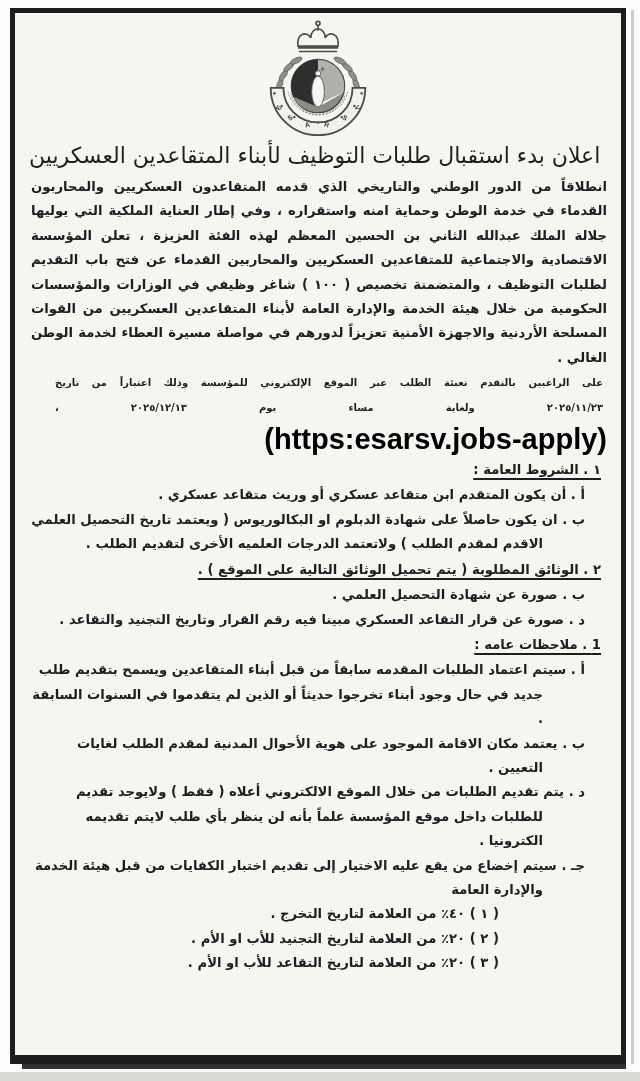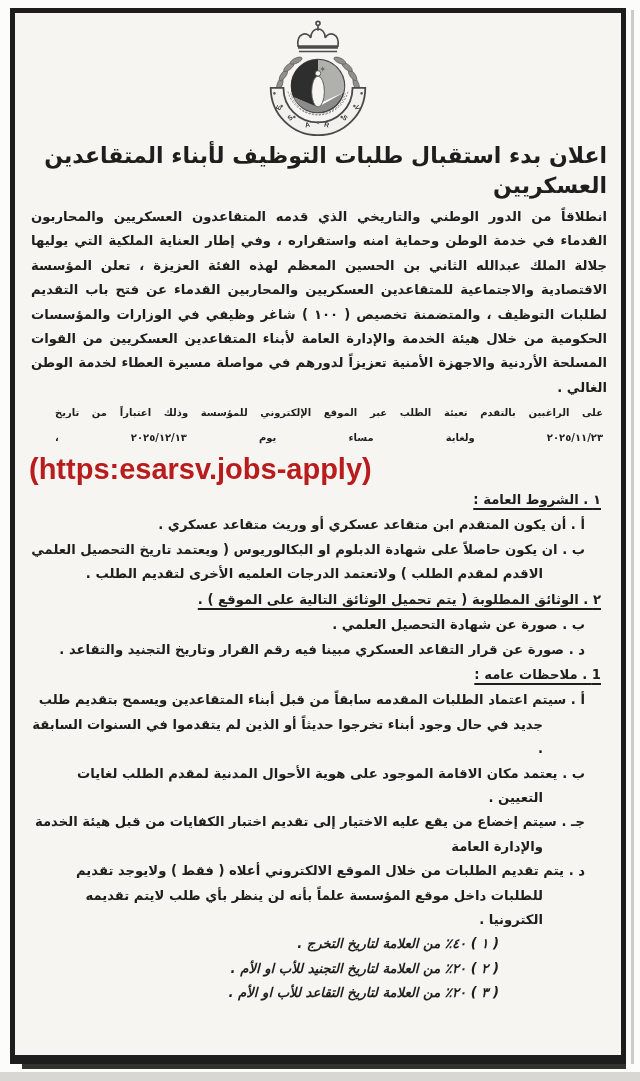--- a/index.html
+++ b/index.html
@@ -21,55 +21,55 @@
     overflow:hidden;
   }
   .bottom-shadow{position:absolute;left:22px;top:1064px;width:604px;height:5px;background:#323232;}
   .scan-strip{position:absolute;left:0;top:1072px;width:640px;height:9px;background:#d8d7d3;}
   .right-shadow{position:absolute;right:6px;top:10px;width:3px;height:1054px;background:#9a9a96;opacity:.5;}
 
   .logo-wrap{text-align:center;margin:0 auto;height:122px;}
   .logo-wrap svg{display:inline-block;}
 
   .doc-title{
-    text-align:right;
-    font-size:22px;line-height:30px;font-weight:bold;
+    text-align:left;
+    font-size:22px;line-height:30px;font-weight:normal;
     letter-spacing:-0.3px;
     margin:2px 0 4px 0;
   }
   .intro{
     font-size:13.2px;font-weight:bold;line-height:24.4px;
     text-align:justify;
     margin:2px 0 0 2px;
   }
   .notice{
     font-size:10px;font-weight:bold;line-height:24.4px;
     text-align:justify;text-align-last:justify;
     word-spacing:7px;
     padding:0 4px 0 26px;
     margin:1px 0 0 0;
   }
   .website{
-    direction:ltr;text-align:left;
+    direction:ltr;text-align:right;
     font-family:"Liberation Sans","DejaVu Sans",sans-serif;
     font-size:29px;font-weight:bold;letter-spacing:0px;
-    color:#b91c1c;
+    color:#000000;
     margin:3px 0 2px 0;
   }
   .sections{font-size:13.2px;font-weight:bold;line-height:24.4px;}
   .sec-heading{
     padding-right:6px;
     text-decoration:underline;
     text-underline-offset:4px;
     text-decoration-thickness:1.5px;
     margin:1px 0 1px 0;
   }
   .item{text-align:right;margin:0;}
   .item.lvl1{padding-right:64px;text-indent:-42px;}
-  .item.lvl2{padding-right:108px;font-style:italic;}
+  .item.lvl2{padding-right:108px;}
   .item.underlined{
     text-decoration:underline;text-underline-offset:4px;text-decoration-thickness:1.5px;
     padding-right:22px;text-indent:0;
   }
 </style>
 </head>
 <body>
 
 <div class="sheet">
 
@@ -142,22 +142,22 @@
   <div class="sections" id="sections">
       <div class="sec-heading">١ . الشروط العامة :</div>
       <div class="item lvl1">أ . أن يكون المتقدم ابن متقاعد عسكري أو وريث متقاعد عسكري .</div>
       <div class="item lvl1">ب . ان يكون حاصلاً على شهادة الدبلوم او البكالوريوس ( ويعتمد تاريخ التحصيل العلمي الاقدم لمقدم الطلب ) ولاتعتمد الدرجات العلميه الأخرى لتقديم الطلب .</div>
       <div class="sec-heading">٢ . الوثائق المطلوبة ( يتم تحميل الوثائق التالية على الموقع ) .</div>
       <div class="item lvl1">ب . صورة عن شهادة التحصيل العلمي .</div>
       <div class="item lvl1">د . صورة عن قرار التقاعد العسكري مبينا فيه رقم القرار وتاريخ التجنيد والتقاعد .</div>
       <div class="sec-heading">1 . ملاحظات عامه :</div>
       <div class="item lvl1">أ . سيتم اعتماد الطلبات المقدمه سابقاً من قبل أبناء المتقاعدين ويسمح بتقديم طلب جديد في حال وجود أبناء تخرجوا حديثاً أو الذين لم يتقدموا في السنوات السابقة .</div>
       <div class="item lvl1">ب . يعتمد مكان الاقامة الموجود على هوية الأحوال المدنية لمقدم الطلب لغايات التعيين .</div>
+      <div class="item lvl1">د . يتم تقديم الطلبات من خلال الموقع الالكتروني أعلاه ( فقط ) ولايوجد تقديم للطلبات داخل موقع المؤسسة علماً بأنه لن ينظر بأي طلب لايتم تقديمه الكترونيا .</div>
       <div class="item lvl1">جـ . سيتم إخضاع من يقع عليه الاختيار إلى تقديم اختبار الكفايات من قبل هيئة الخدمة والإدارة العامة</div>
-      <div class="item lvl1">د . يتم تقديم الطلبات من خلال الموقع الالكتروني أعلاه ( فقط ) ولايوجد تقديم للطلبات داخل موقع المؤسسة علماً بأنه لن ينظر بأي طلب لايتم تقديمه الكترونيا .</div>
       <div class="item lvl2">( ١ ) ٤٠٪ من العلامة لتاريخ التخرج .</div>
       <div class="item lvl2">( ٢ ) ٢٠٪ من العلامة لتاريخ التجنيد للأب او الأم .</div>
       <div class="item lvl2">( ٣ ) ٢٠٪ من العلامة لتاريخ التقاعد للأب او الأم .</div>
     </div>
 
 </div>
 
 <div class="bottom-shadow"></div>
 <div class="scan-strip"></div>
 <div class="right-shadow"></div>

